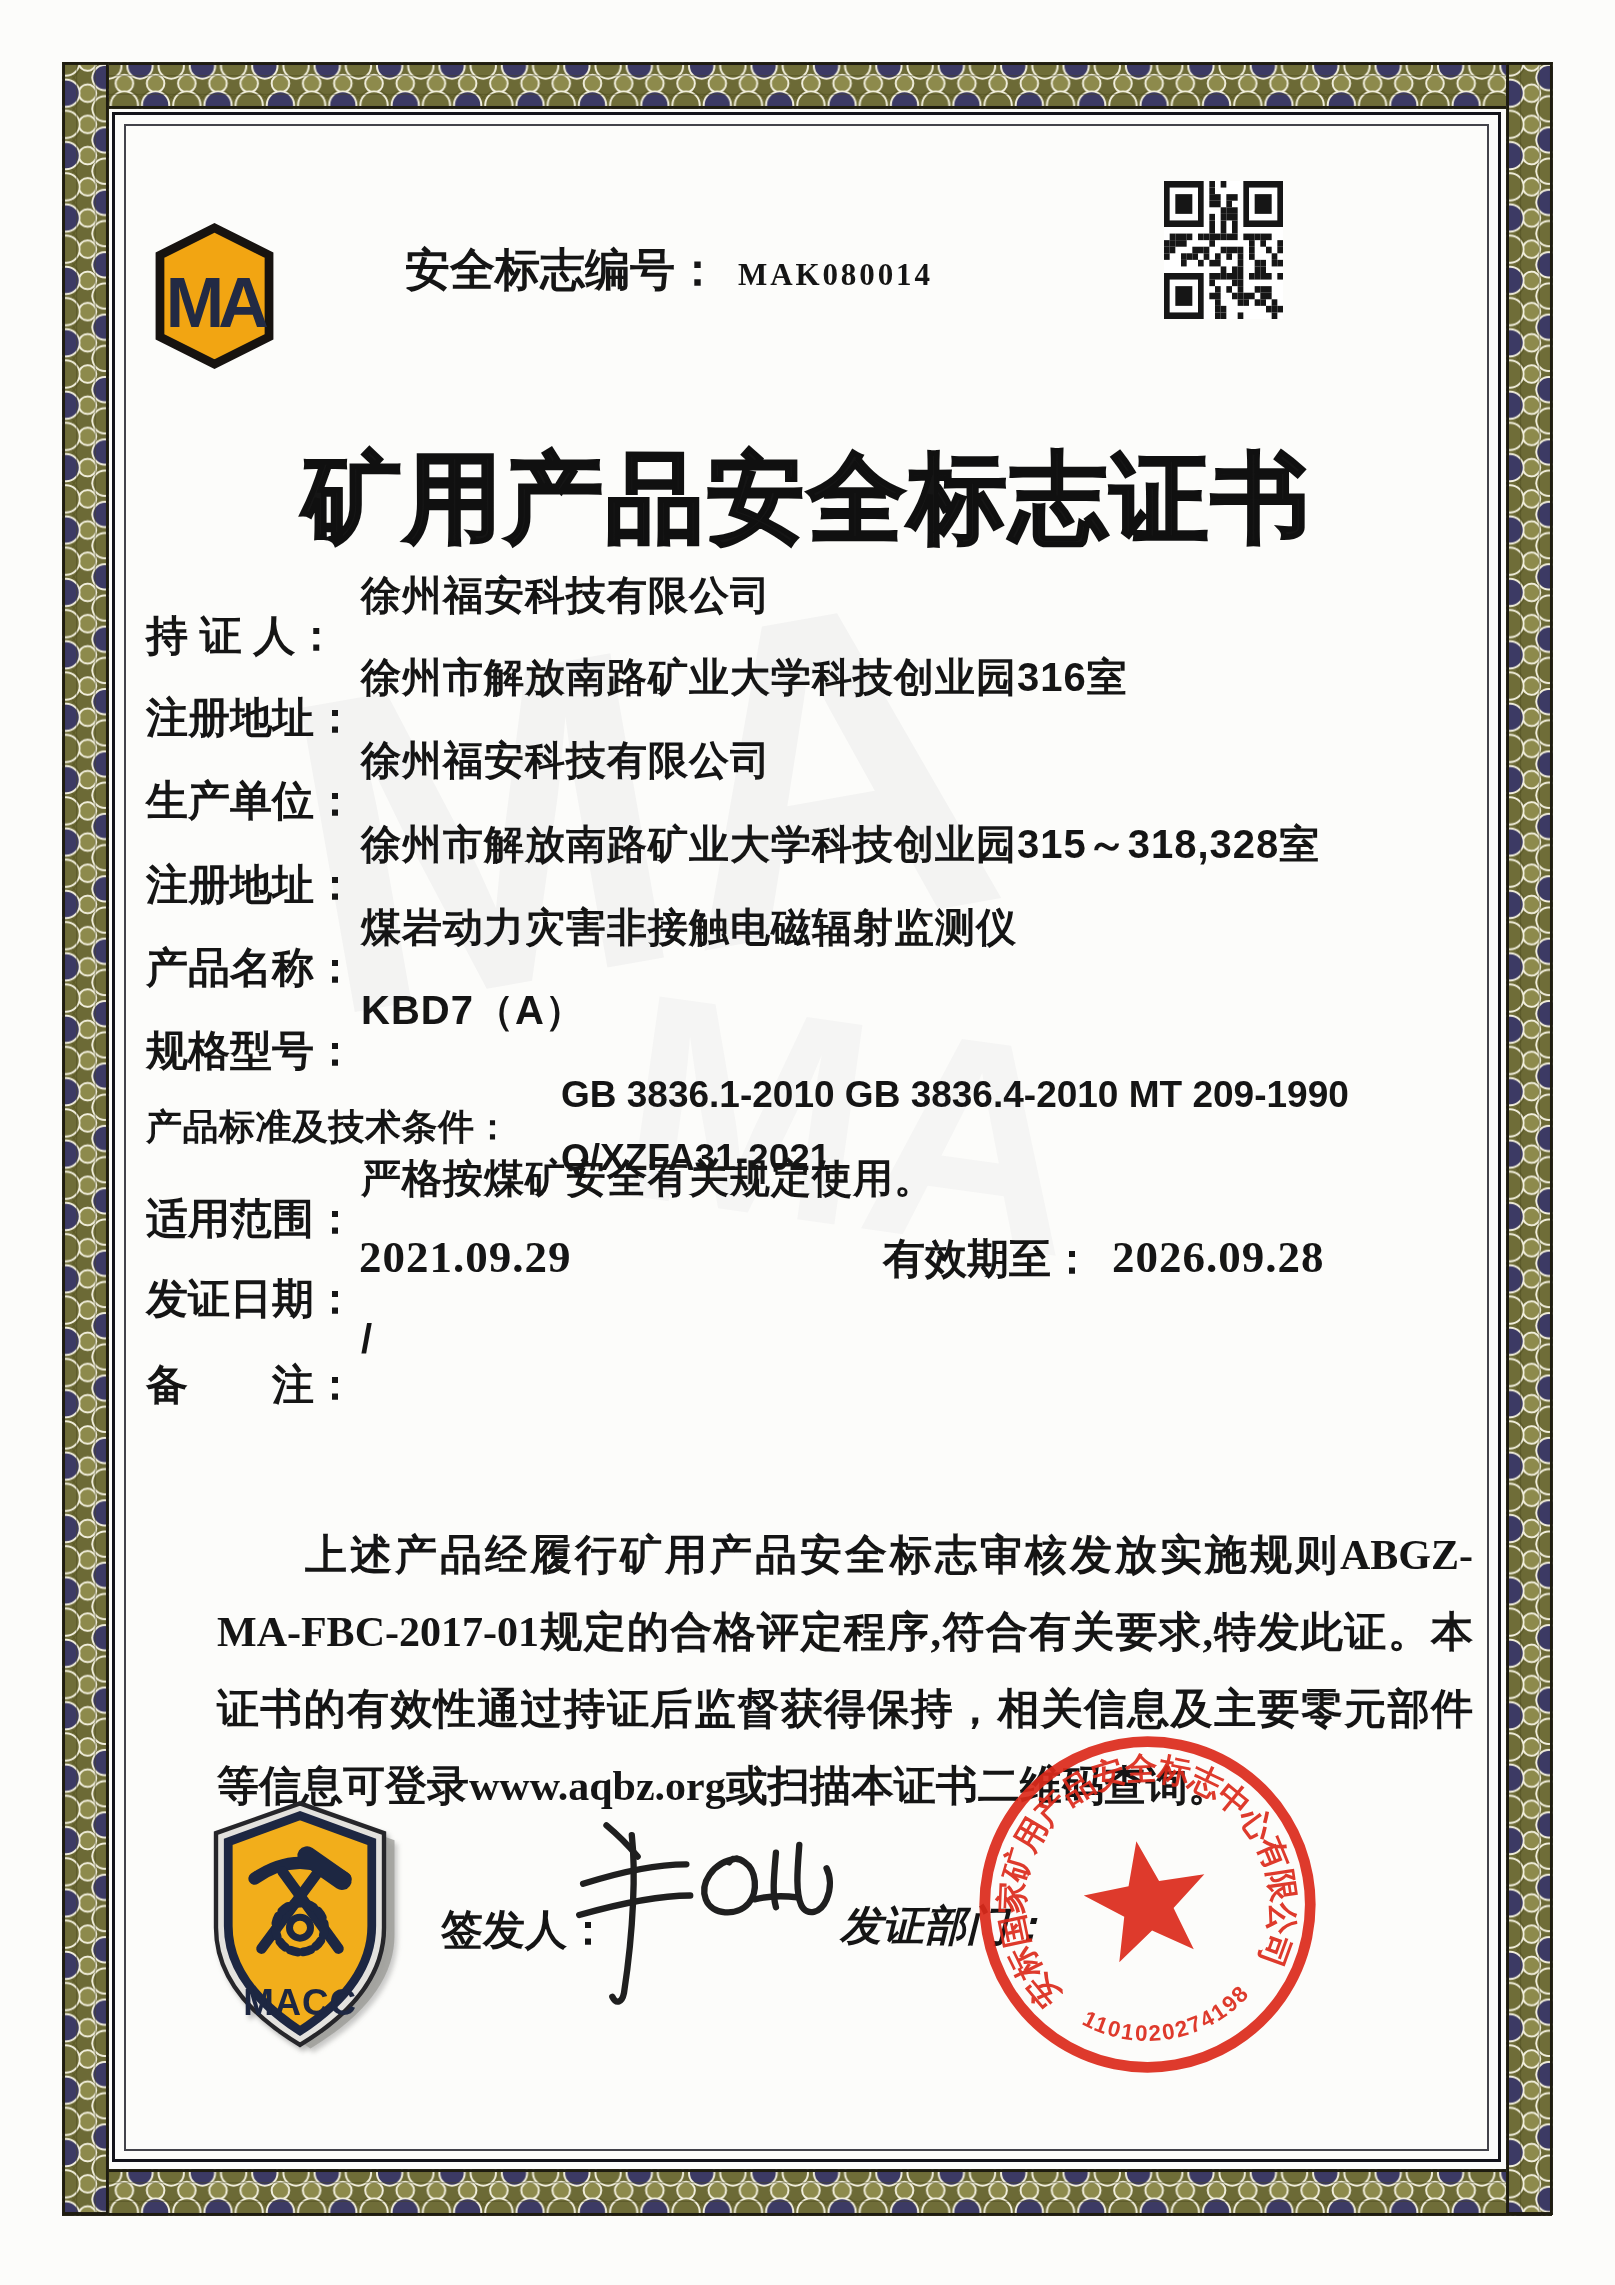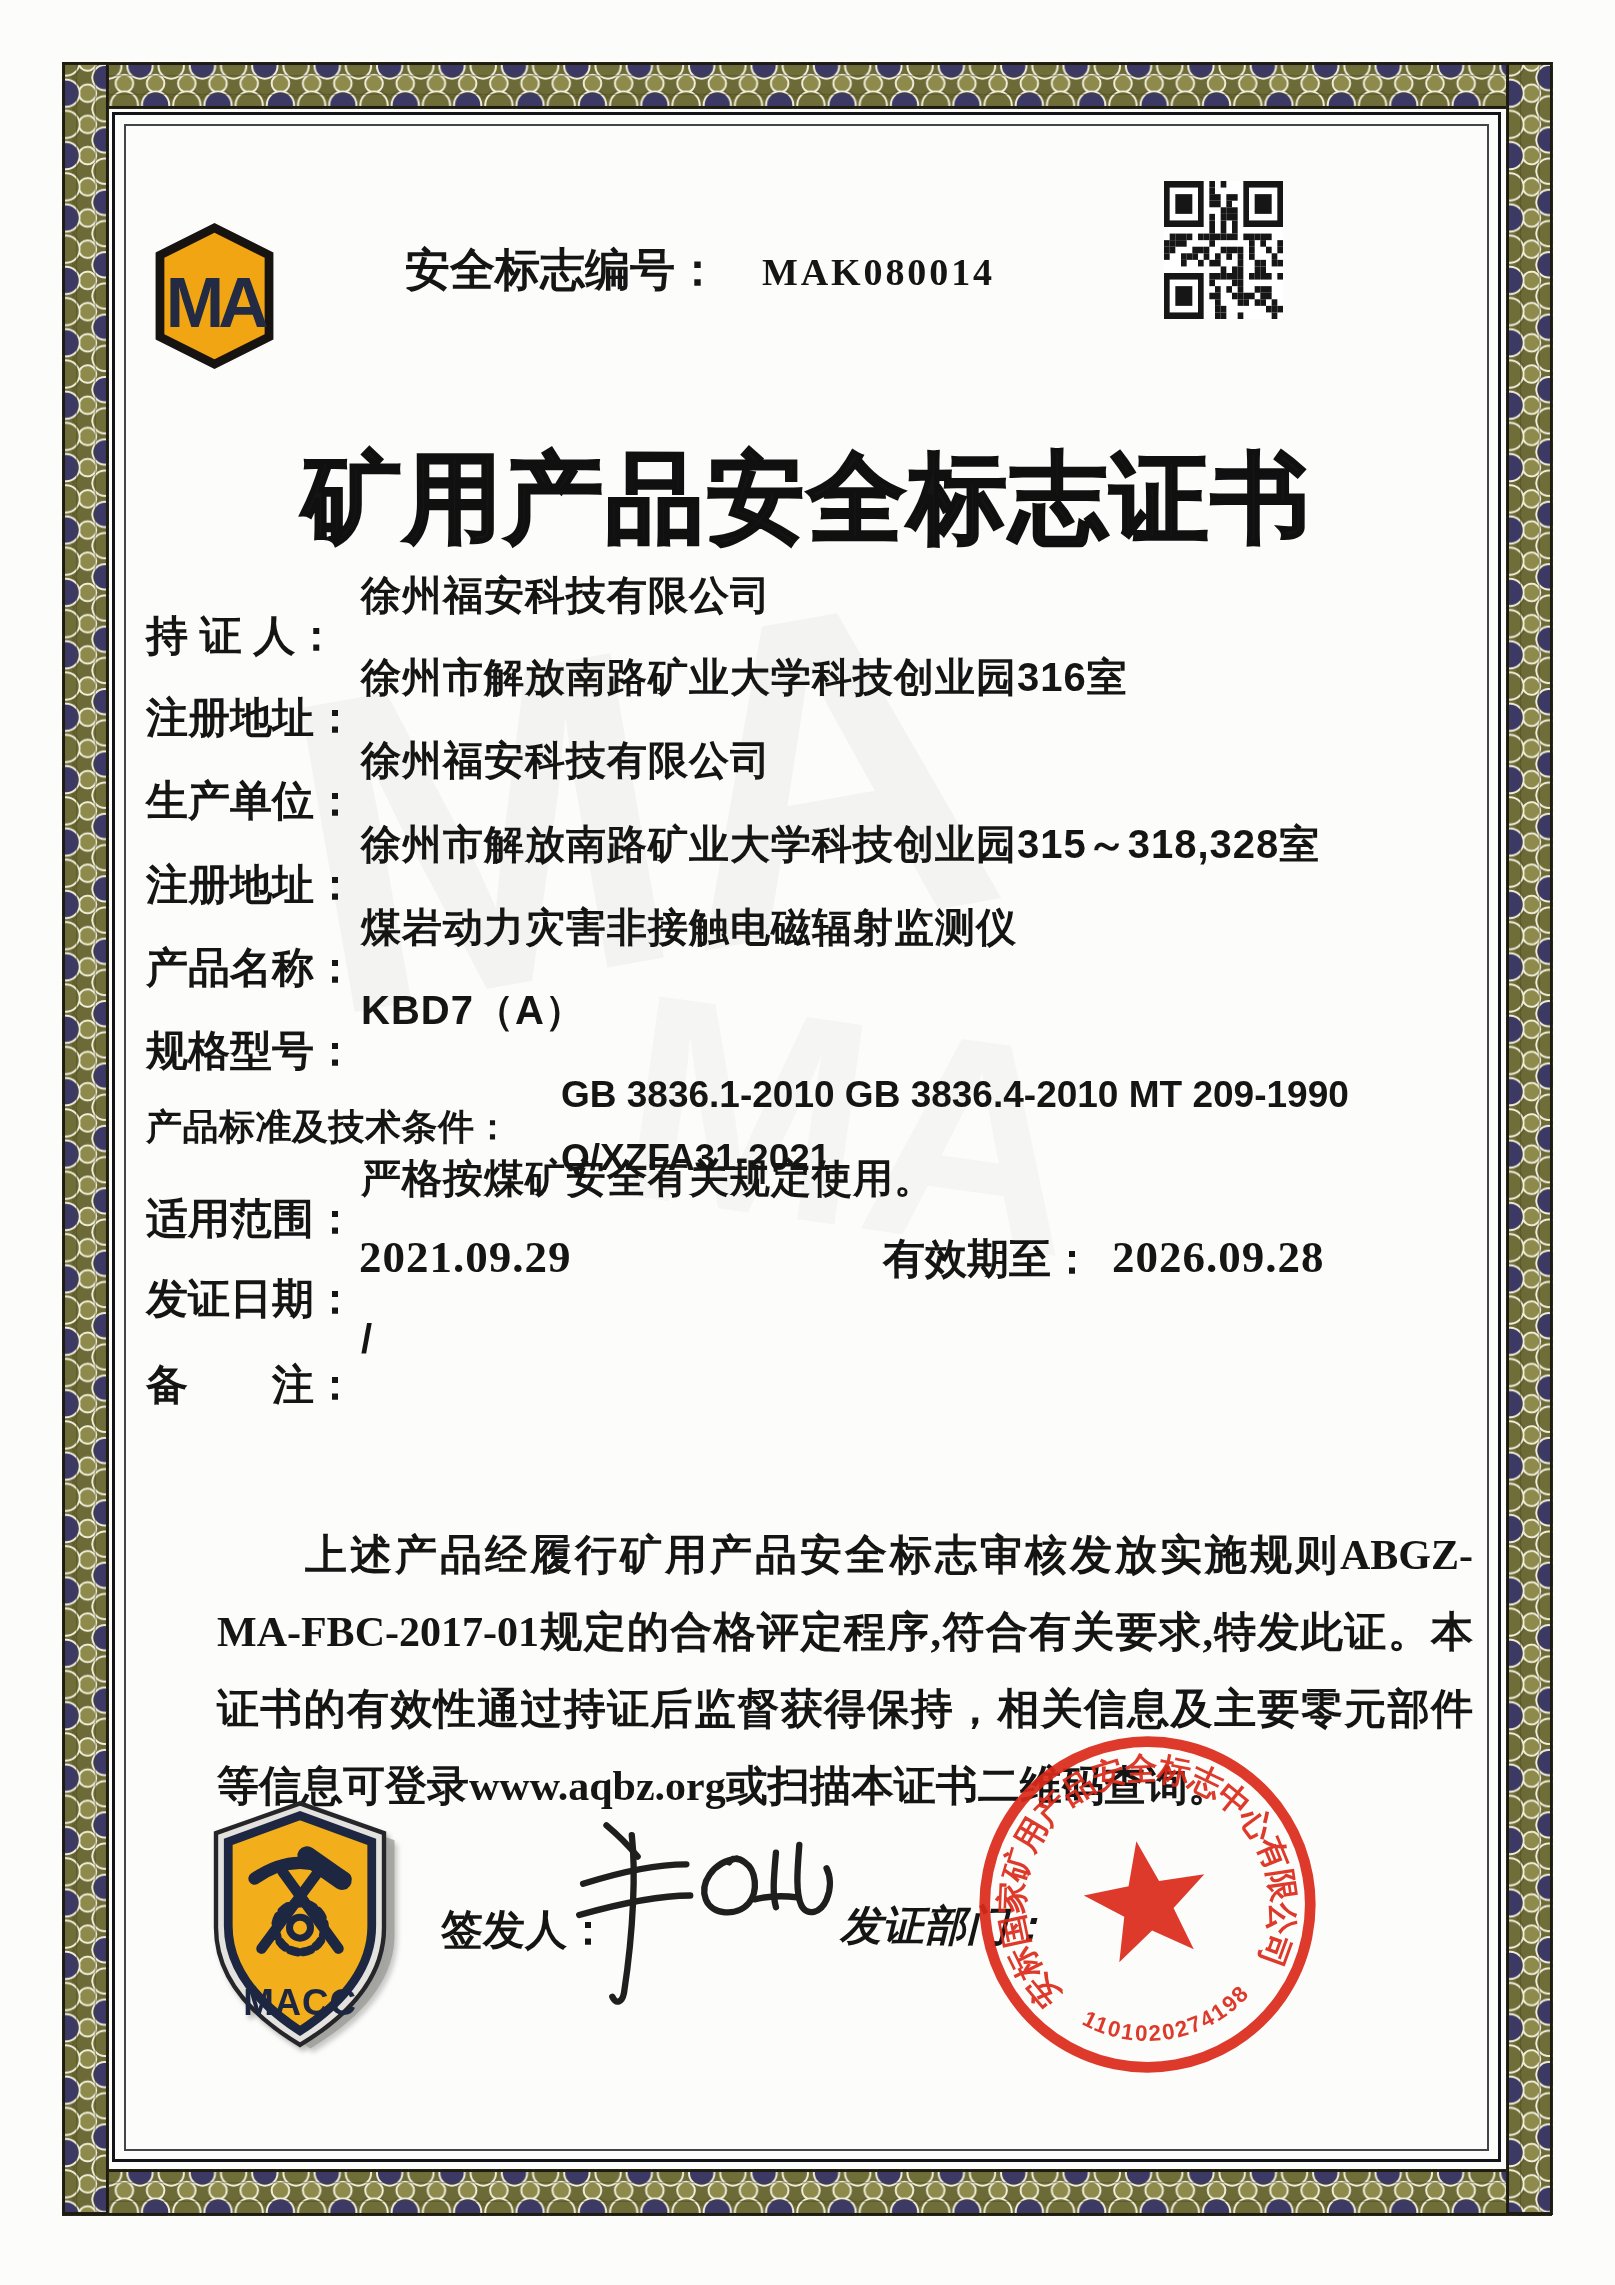--- a/index.html
+++ b/index.html
@@ -7,22 +7,22 @@
         font-family:"Liberation Sans",sans-serif;color:#151515;}
   
   .bstrip{position:absolute;display:block;}
   .frame1{position:absolute;left:112px;top:112px;width:1389px;height:2050px;
           border:3.9px solid #13131a;box-sizing:border-box;}
   .frame2{position:absolute;left:124px;top:124px;width:1365px;height:2027px;
           border:2px solid #43434a;box-sizing:border-box;}
   
   .hline{position:absolute;left:405px;top:240px;white-space:nowrap;}
   .hlabel{font-size:45px;font-weight:bold;text-align:center;}
-  .hnum{font-family:"Liberation Serif",serif;font-size:38px;font-weight:bold;
-        letter-spacing:2.9px;margin-left:42px;}
+  .hnum{font-family:"Liberation Serif",serif;font-size:31px;font-weight:bold;
+        letter-spacing:2.9px;margin-left:18px;}
   .malogo{position:absolute;left:152px;top:222px;width:125px;height:148px;}
   .qr{position:absolute;left:1164px;top:181px;width:119px;height:138px;}
   
   .title{position:absolute;left:0;width:100%;top:434px;text-align:center;
          font-family:"Liberation Serif",serif;font-weight:900;font-size:98px;
          letter-spacing:2.9px;-webkit-text-stroke:2.4px #101010;}
   
   .row{position:absolute;left:0;width:100%;}
   .lab{position:absolute;left:146px;font-size:42px;font-weight:bold;white-space:nowrap;margin-top:40px;}
   .lab-sm{font-size:36px;letter-spacing:0.5px;}

